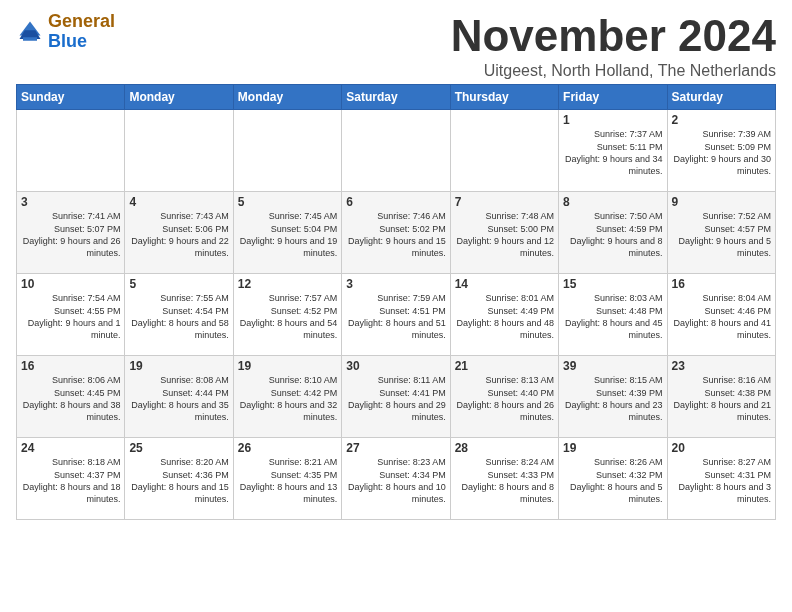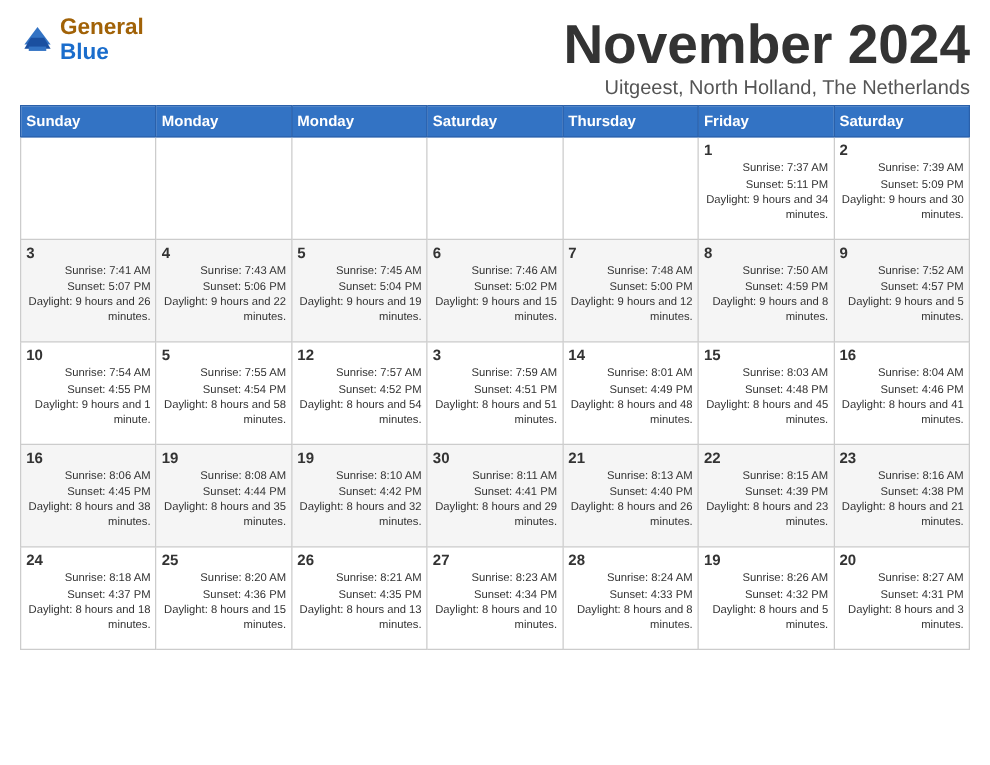--- a/index.html
+++ b/index.html
@@ -218,21 +218,21 @@
           </td>
           <td>
             <span class="day-number">30</span>
             <div class="day-info">Sunrise: 8:11 AM<br>Sunset: 4:41 PM<br>Daylight: 8 hours and 29 minutes.</div>
           </td>
           <td>
             <span class="day-number">21</span>
             <div class="day-info">Sunrise: 8:13 AM<br>Sunset: 4:40 PM<br>Daylight: 8 hours and 26 minutes.</div>
           </td>
           <td>
-            <span class="day-number">22</span>
+            <span class="day-number">39</span>
             <div class="day-info">Sunrise: 8:15 AM<br>Sunset: 4:39 PM<br>Daylight: 8 hours and 23 minutes.</div>
           </td>
           <td>
             <span class="day-number">23</span>
             <div class="day-info">Sunrise: 8:16 AM<br>Sunset: 4:38 PM<br>Daylight: 8 hours and 21 minutes.</div>
           </td>
         </tr>
         <tr>
           <td>
             <span class="day-number">24</span>

